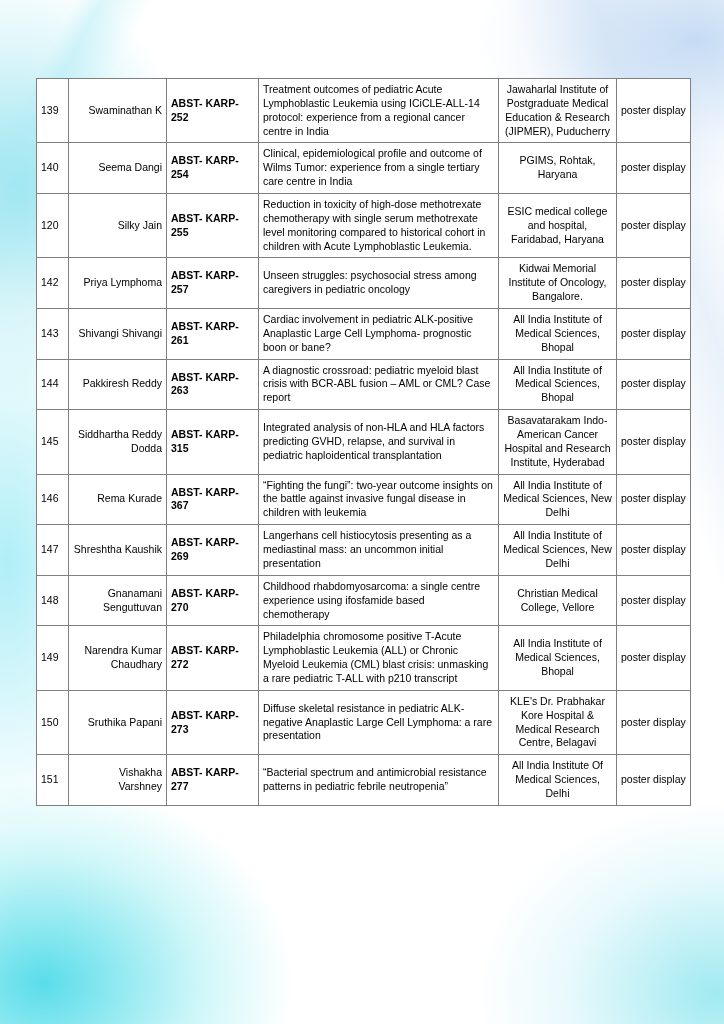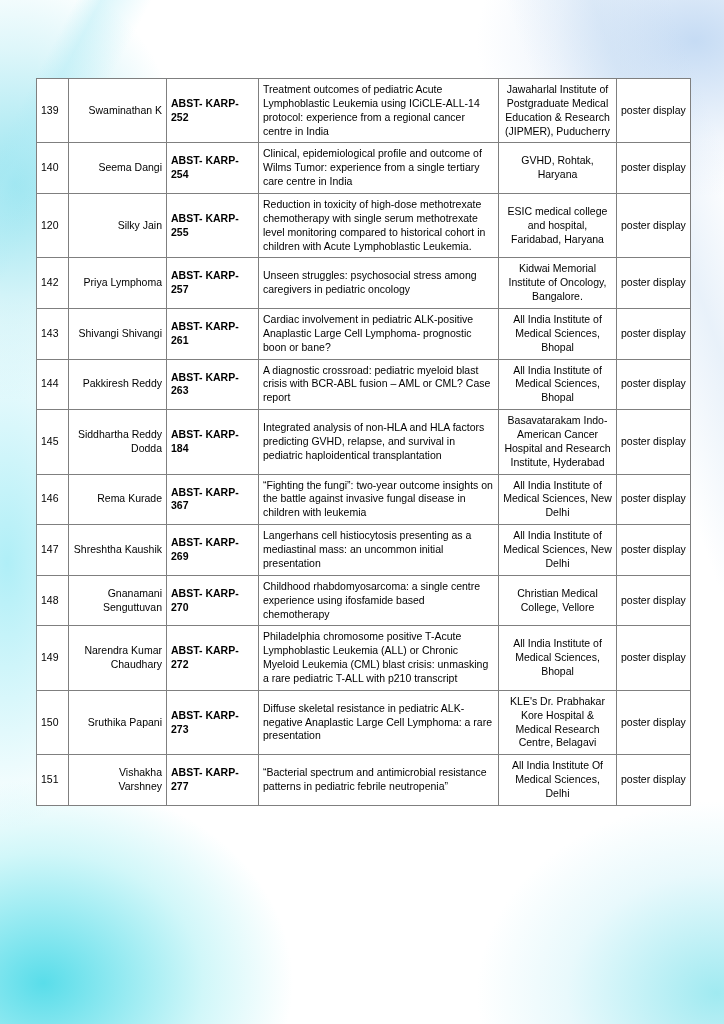--- a/index.html
+++ b/index.html
@@ -97,21 +97,21 @@
         <td class="title">Treatment outcomes of pediatric Acute Lymphoblastic Leukemia using ICiCLE-ALL-14 protocol: experience from a regional cancer centre in India</td>
         <td class="inst">Jawaharlal Institute of Postgraduate Medical Education &amp; Research (JIPMER), Puducherry</td>
         <td class="mode">poster display</td>
       </tr>
 
       <tr>
         <td class="sno">140</td>
         <td class="name">Seema Dangi</td>
         <td class="abst">ABST- KARP-254</td>
         <td class="title">Clinical, epidemiological profile and outcome of Wilms Tumor: experience from a single tertiary care centre in India</td>
-        <td class="inst">GVHD, Rohtak, Haryana</td>
+        <td class="inst">PGIMS, Rohtak, Haryana</td>
         <td class="mode">poster display</td>
       </tr>
 
       <tr>
         <td class="sno">120</td>
         <td class="name">Silky Jain</td>
         <td class="abst">ABST- KARP-255</td>
         <td class="title">Reduction in toxicity of high-dose methotrexate chemotherapy with single serum methotrexate level monitoring compared to historical cohort in children with Acute Lymphoblastic Leukemia.</td>
         <td class="inst">ESIC medical college and hospital, Faridabad, Haryana</td>
         <td class="mode">poster display</td>
@@ -140,21 +140,21 @@
         <td class="name">Pakkiresh Reddy</td>
         <td class="abst">ABST- KARP-263</td>
         <td class="title">A diagnostic crossroad: pediatric myeloid blast crisis with BCR-ABL fusion – AML or CML? Case report</td>
         <td class="inst">All India Institute of Medical Sciences, Bhopal</td>
         <td class="mode">poster display</td>
       </tr>
 
       <tr>
         <td class="sno">145</td>
         <td class="name">Siddhartha Reddy Dodda</td>
-        <td class="abst">ABST- KARP-184</td>
+        <td class="abst">ABST- KARP-315</td>
         <td class="title">Integrated analysis of non-HLA and HLA factors predicting GVHD, relapse, and survival in pediatric haploidentical transplantation</td>
         <td class="inst">Basavatarakam Indo-American Cancer Hospital and Research Institute, Hyderabad</td>
         <td class="mode">poster display</td>
       </tr>
 
       <tr>
         <td class="sno">146</td>
         <td class="name">Rema Kurade</td>
         <td class="abst">ABST- KARP-367</td>
         <td class="title">“Fighting the fungi”: two-year outcome insights on the battle against invasive fungal disease in children with leukemia</td>

